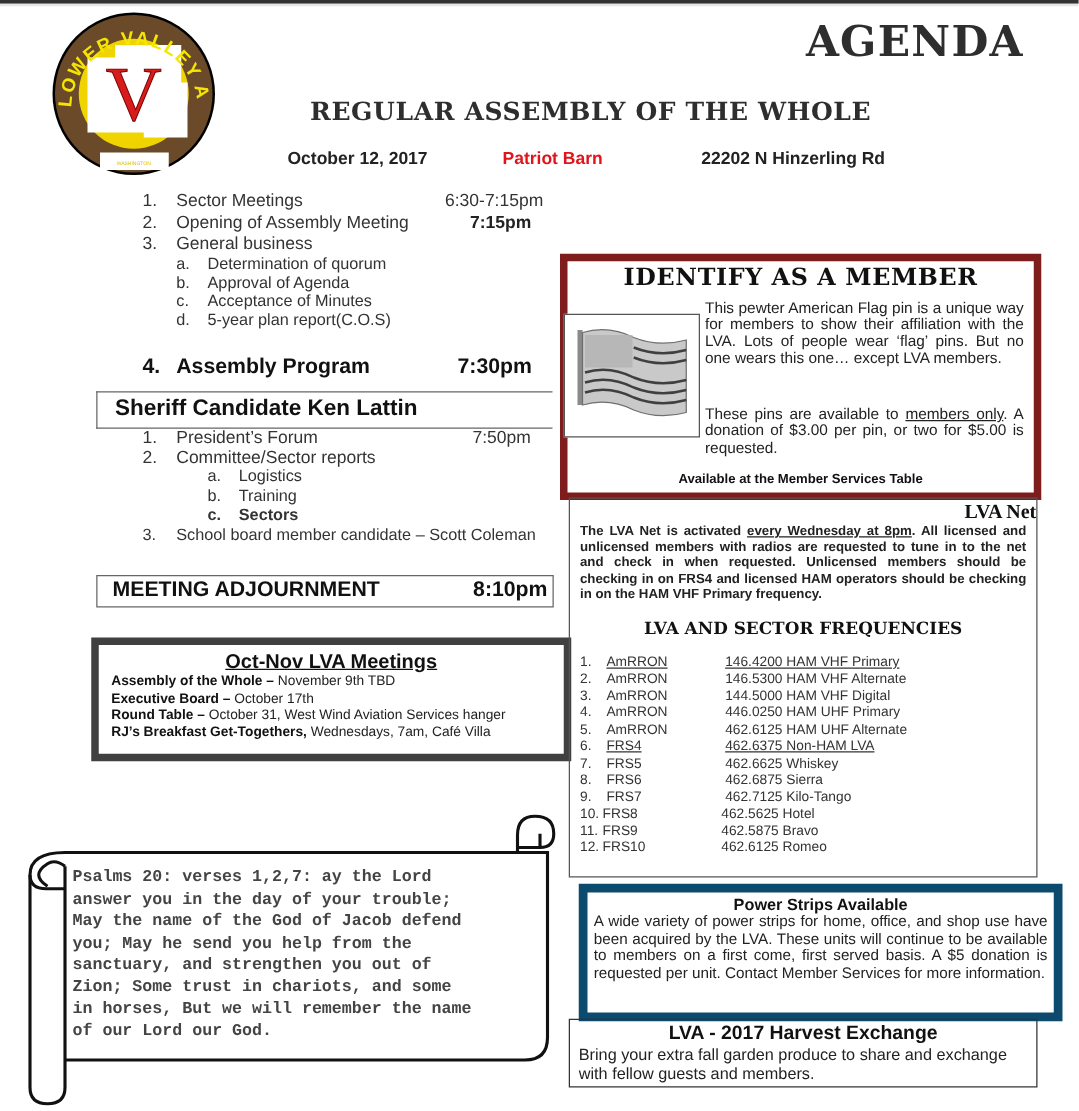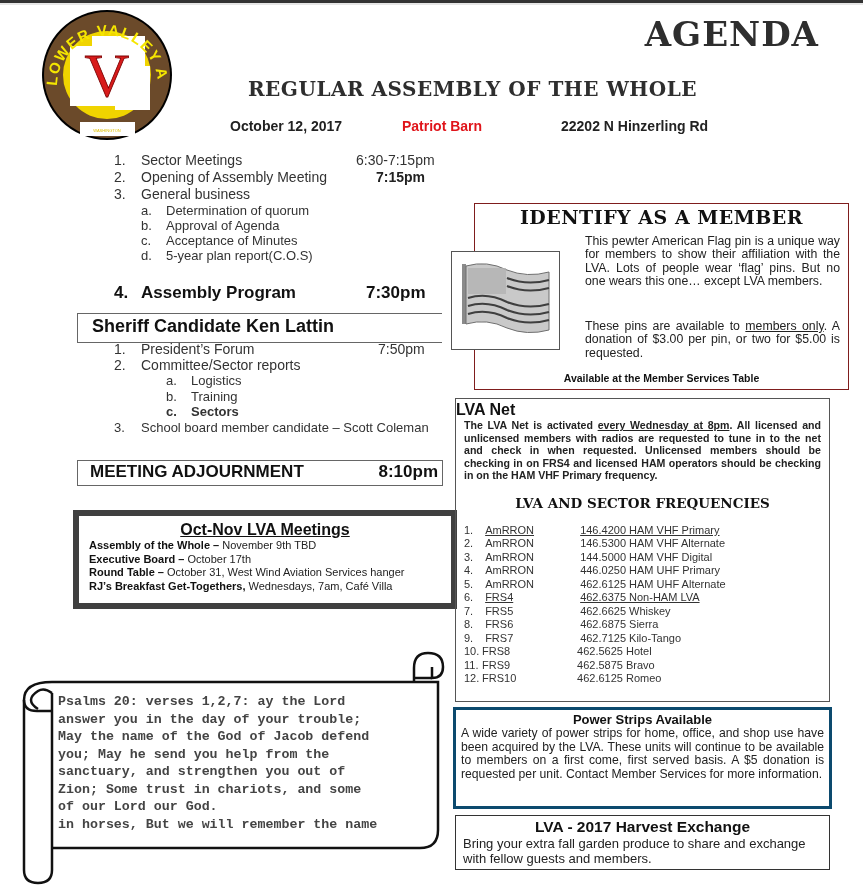--- a/index.html
+++ b/index.html
@@ -44,42 +44,42 @@
   .meetings .line b { color:#111; }
 
   
   .scroll { left:0; top:645px; width:450px; height:244px; }
   .psalm {
     left:58px; top:693px; width:380px; font-family:Liberation Mono, monospace; font-weight:bold;
     font-size:13.3px; line-height:17.5px; color:#444; white-space:pre;
   }
 
   
-  .identify { left:474px; top:203px; width:373px; height:185px; border:1px solid #7f1d1d;text-decoration:underline; }
+  .identify { left:448px; top:203px; width:373px; height:185px; border:6px solid #7f1d1d;text-decoration:underline; }
   .identify .h {
     position:absolute; left:0; width:100%; top:2px; text-align:center; font-family:"DejaVu Serif", serif;
     font-weight:bold; font-size:19px; letter-spacing:0.5px; color:#111;
   }
   .pin { left:451px; top:251px; width:107px; height:97px; border:1px solid #555; background:#fff; }
   .identify .p1 { position:absolute; left:110px; top:31px; width:255px; font-size:12.3px; line-height:13.4px; text-align:justify; color:#222; }
   .identify .p2 { position:absolute; left:110px; top:116px; width:255px; font-size:12.3px; line-height:13.4px; text-align:justify; color:#222; }
   .identify .foot { position:absolute; left:0; width:100%; top:168px; text-align:center; font-size:10.5px; font-weight:bold; color:#111; }
 
   .lvanet { left:455px; top:398px; width:373px; height:302px; border:1px solid #555; }
-  .lvanet .h { text-align:left; font-size:16px; font-weight:bold; color:#111; margin-top:2px; line-height:18px; }
+  .lvanet .h { text-align:right; font-size:16px; font-weight:bold; color:#111; margin-top:2px; line-height:18px;font-family:Liberation Serif, serif; }
   .lvanet .body { margin:0 8px; font-size:10.6px; font-weight:bold; line-height:12.6px; text-align:justify; color:#222; }
   .lvanet .body u { text-decoration:underline; }
   .lvanet .h2 { text-align:center; font-family:"DejaVu Serif", serif; font-weight:bold; font-size:13.5px; color:#111; margin-top:13px; line-height:16px; }
   .freq { margin:13px 0 0 8px; font-size:11px; line-height:13.5px; color:#333; }
   .freq .fr { white-space:nowrap; }
   .freq .fr.u .fn, .freq .fr.u .fv { text-decoration:underline; }
   .freq .fi { display:inline-block; width:15px; }
   .freq .fn { display:inline-block; width:95px; }
 
-  .power { left:453px; top:707px; width:373px; height:96px; border:3px solid #0c4a6e; }
+  .power { left:463px; top:707px; width:373px; height:96px; border:7px solid #0c4a6e; }
   .power .h { text-align:center; font-size:13px; font-weight:bold; color:#111; margin-top:2px; line-height:15px; }
   .power .body { margin:0 5px; font-size:12.2px; line-height:13.6px; text-align:justify; color:#222; }
 
   .harvest { left:455px; top:815px; width:373px; height:53px; border:1px solid #333; }
   .harvest .h { text-align:center; font-size:15.5px; font-weight:bold; color:#111; margin-top:2px; line-height:18px; }
   .harvest .body { margin:0 7px; font-size:13px; line-height:15px; color:#222; }
 </style>
 </head>
 <body>
 
@@ -183,21 +183,21 @@
     <path d="M 52 37 L 438 37 L 438 185 Q 438 203 420 203 L 52 203"></path>
 
     <path d="M 414 37 L 414 23 Q 414 8 428 8 Q 443 8 443 22 Q 443 33 432 33 L 432 22"></path>
     <path d="M 414 33 L 432 33"></path>
 
     <path d="M 52 37 Q 24 37 24 55 Q 24 66 37 66 L 52 66"></path>
     <path d="M 52 48 Q 44 42 38 46 Q 24 55 38 64"></path>
     <path d="M 52 48 L 52 225 Q 52 238 38 238 Q 24 238 24 225 L 24 55"></path>
   </g>
 </svg>
-<div class="abs psalm"><div>Psalms 20: verses 1,2,7: ay the Lord</div><div>answer you in the day of your trouble;</div><div>May the name of the God of Jacob defend</div><div>you; May he send you help from the</div><div>sanctuary, and strengthen you out of</div><div>Zion; Some trust in chariots, and some</div><div>of our Lord our God.</div><div>in horses, But we will remember the name</div></div>
+<div class="abs psalm"><div>Psalms 20: verses 1,2,7: ay the Lord</div><div>answer you in the day of your trouble;</div><div>May the name of the God of Jacob defend</div><div>you; May he send you help from the</div><div>sanctuary, and strengthen you out of</div><div>Zion; Some trust in chariots, and some</div><div>in horses, But we will remember the name</div><div>of our Lord our God.</div></div>
 
 <div class="abs identify">
   <div class="h">IDENTIFY AS A MEMBER</div>
   <div class="p1">This pewter American Flag pin is a unique way for members to show their affiliation with the LVA.  Lots of people wear ‘flag’ pins.  But no one wears this one… except LVA members.</div>
   <div class="p2"><span>These pins are available to </span><u>members only</u><span>.  A donation of $3.00 per pin, or two for $5.00 is requested.</span></div>
   <div class="foot">Available at the Member Services Table</div>
 </div>
 <div class="abs pin">
   <svg width="107" height="97" viewBox="0 0 107 97">
     <rect x="10" y="12" width="4" height="60" fill="#8a8a8a"></rect>

